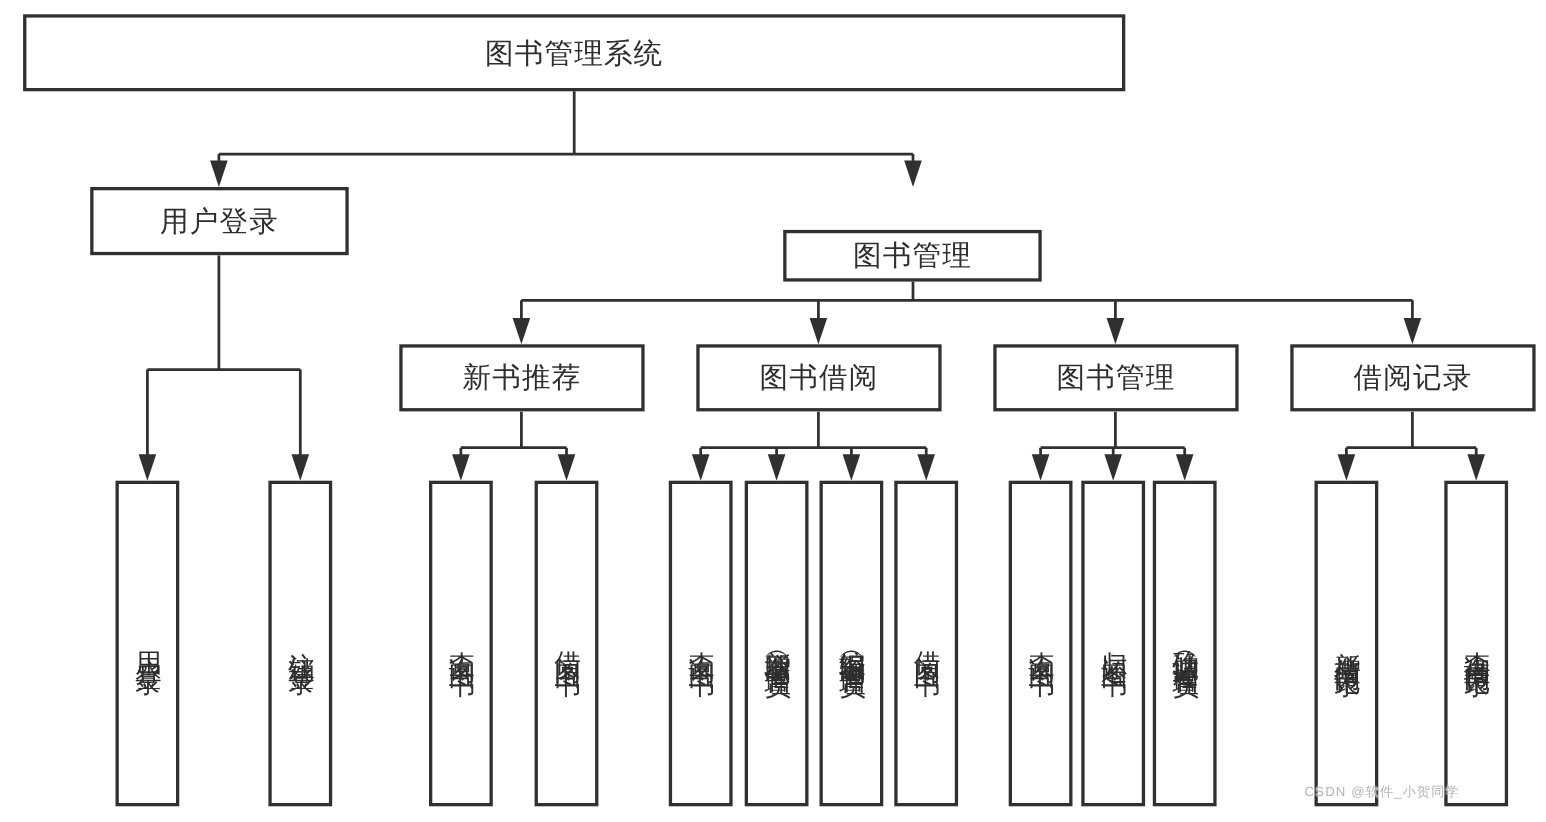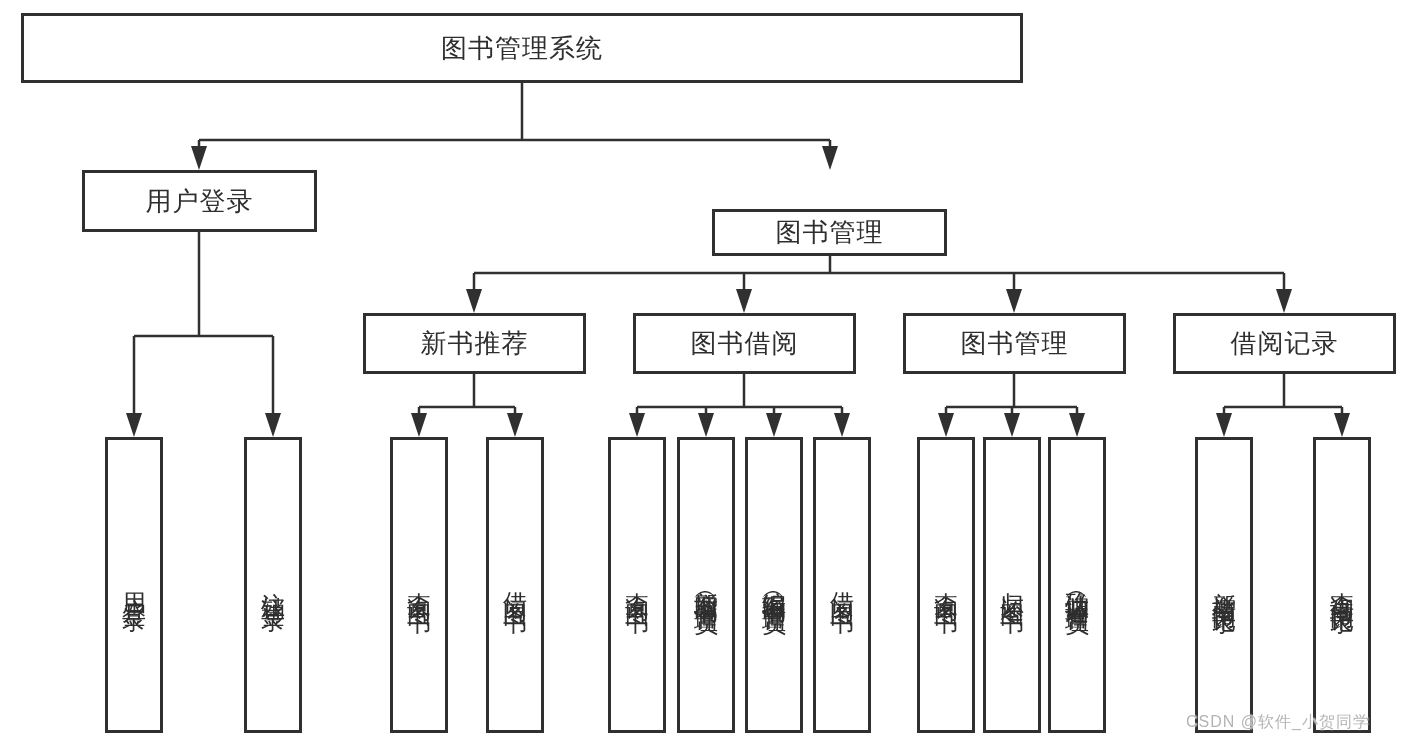--- a/index.html
+++ b/index.html
@@ -14,21 +14,21 @@
     display:flex; align-items:center; justify-content:center;
     color:#2e2e2e; text-align:center; z-index:2;
   }
   .node.h { font-size:26px; letter-spacing:1px; }
   .node.v {
     font-size:24px; letter-spacing:6px;
     writing-mode:vertical-rl; text-orientation:mixed; line-height:1;
   }
   .watermark {
     position:absolute; left:1186px; top:712px; z-index:3;
-    color:#b4b4b4; font-size:16px; letter-spacing:1px; white-space:nowrap;
+    color:#b4b4b4; font-size:12px; letter-spacing:1px; white-space:nowrap;
     text-shadow:0 0 2px #ffffff, 0 0 2px #ffffff;
   }
 </style>
 </head>
 <body>
 
 <div class="stage">
 
   <svg class="connectors" width="1405" height="747" viewBox="0 0 1405 747">
     <g stroke="#303030" stroke-width="2.5" fill="none">

